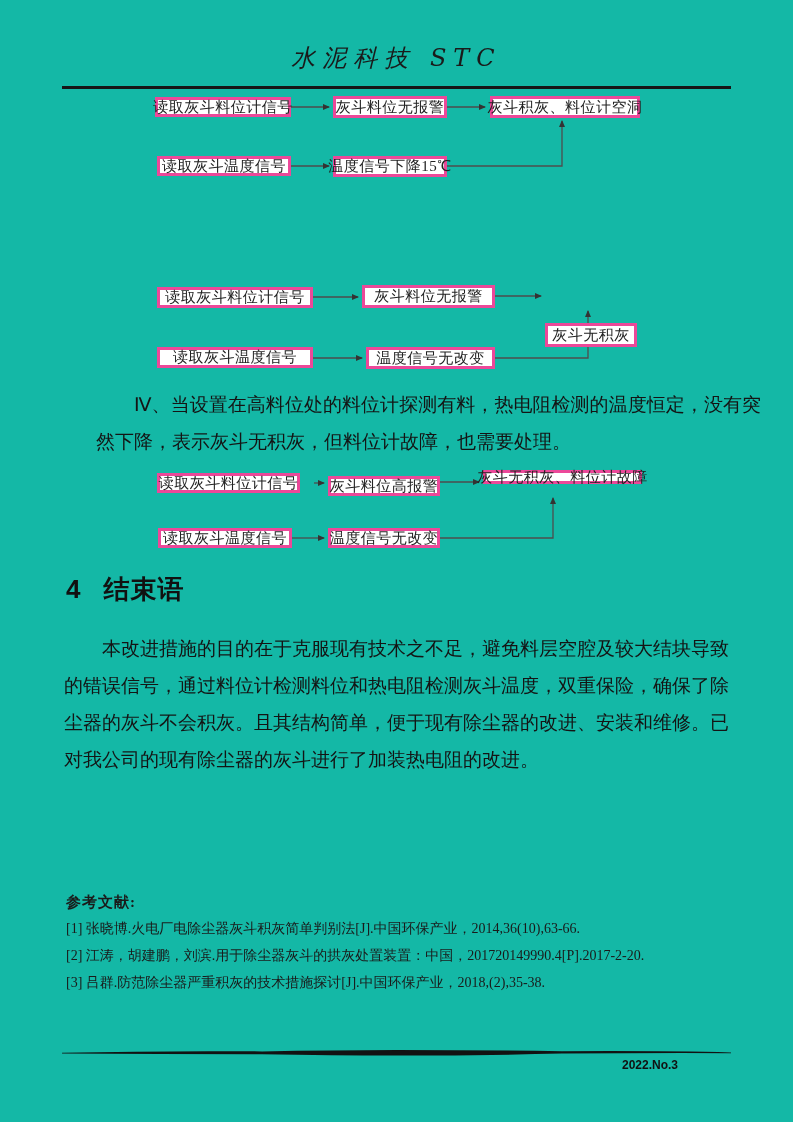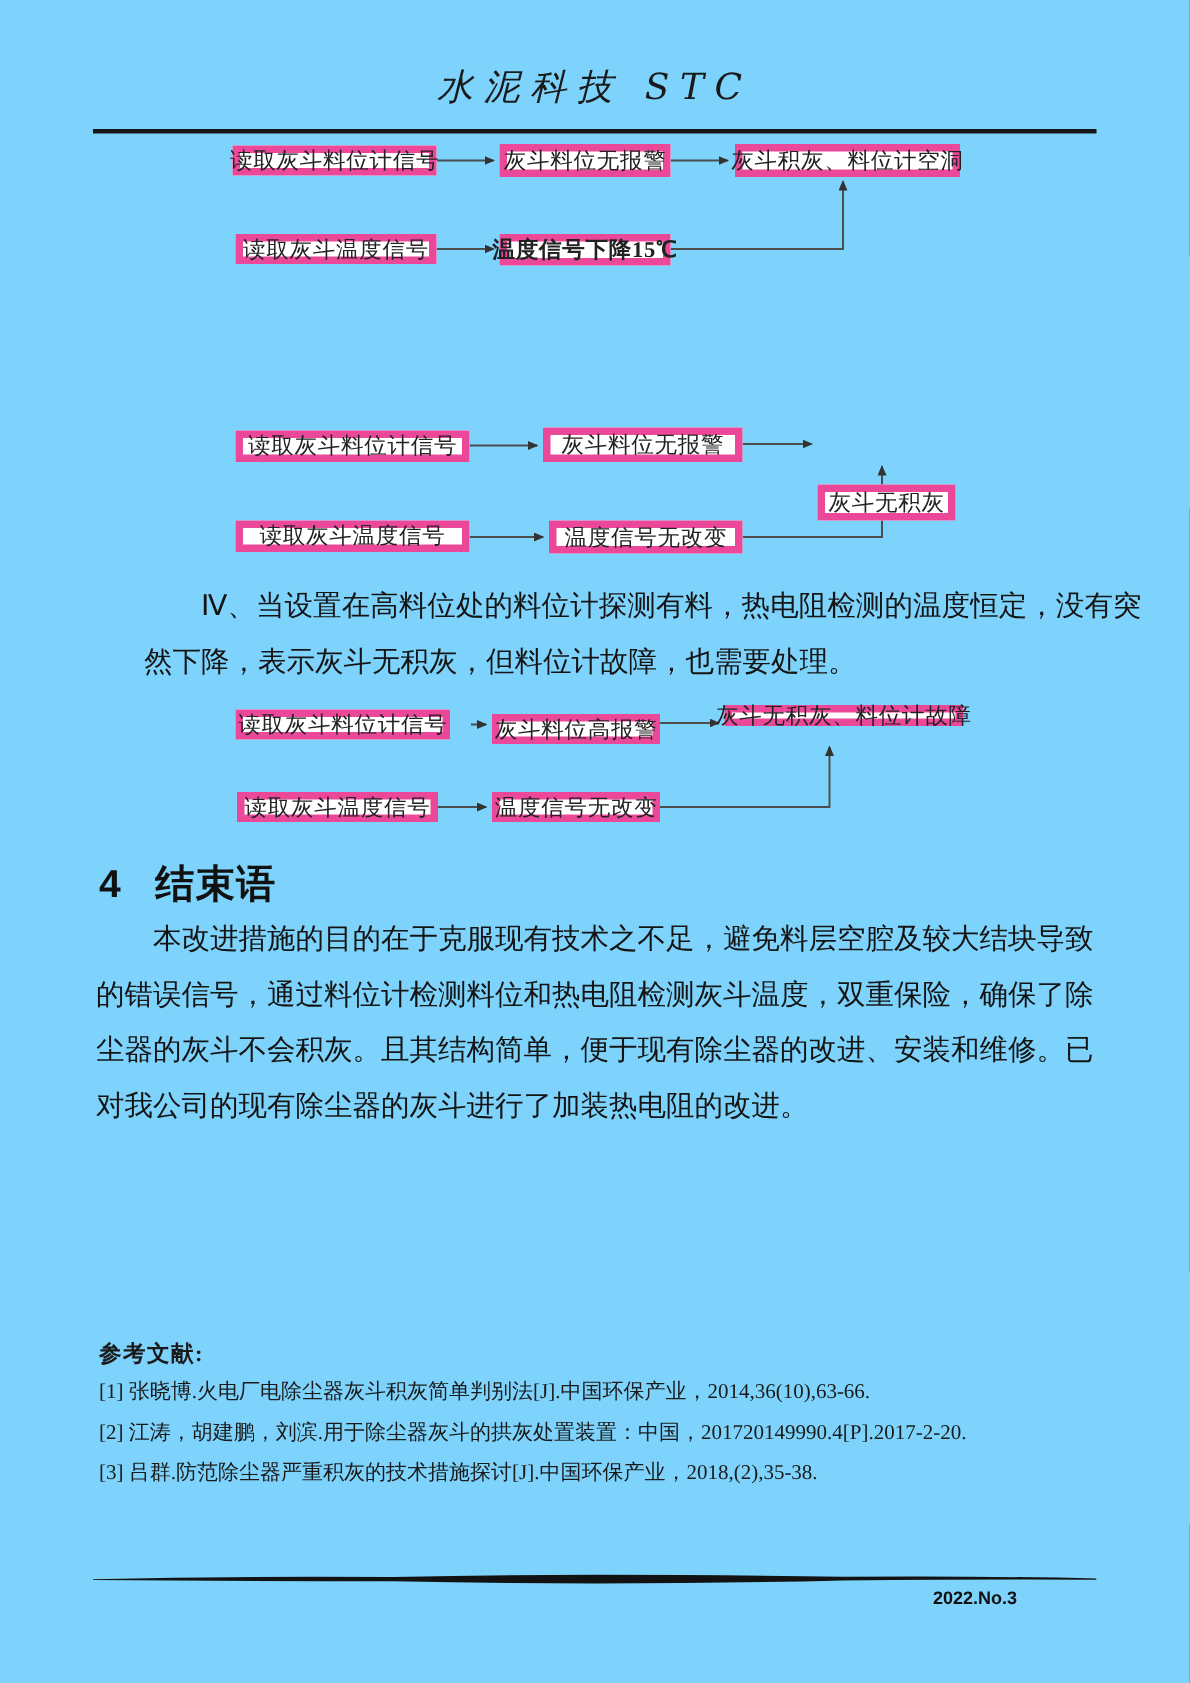--- a/index.html
+++ b/index.html
@@ -1,21 +1,21 @@
 <!DOCTYPE html>
 <html><head>
 <meta charset="utf-8">
 <style>
   html,body { margin:0; padding:0; background:#888; }
   .page {
     position: relative;
     width: 793px;
     height: 1122px;
     margin: 0 auto;
-    background: #7dd3fc;
+    background: #14b8a6;
     font-family: "Liberation Serif", serif;
     color: #111111;
     overflow: hidden;
   }
   
   .journal-title {
     position: absolute;
     top: 42px; left: 0; width: 793px;
     text-align: center;
     font-family: "DejaVu Serif", serif;
@@ -29,21 +29,21 @@
     top: 86px; left: 62px;
     width: 669px; height: 3px;
     background: #161616;
   }
   
   .flowchart { position: absolute; left: 0; width: 793px; height: 92px; }
   .fc-svg { position: absolute; left: 0; top: 0; width: 793px; height: 92px; }
   .fbox {
     position: absolute;
     box-sizing: border-box;
-    border: 5px solid #ec4899;
+    border: 3px solid #ec4899;
     background: #ffffff;
     display: flex;
     align-items: center;
     justify-content: center;
     font-size: 15px;
     white-space: nowrap;
     color: #222222;
     letter-spacing: 0.5px;
   }
   
@@ -122,21 +122,21 @@
       </defs>
       <line class="fc-line" x1="291" y1="13" x2="329" y2="13" marker-end="url(#a1)"></line>
       <line class="fc-line" x1="447" y1="13" x2="485" y2="13" marker-end="url(#a1)"></line>
       <line class="fc-line" x1="291" y1="72" x2="329" y2="72" marker-end="url(#a1)"></line>
       <polyline class="fc-line" points="447,72 562,72 562,27" marker-end="url(#a1)"></polyline>
     </svg>
     <div class="fbox" style="left:155px;top:3px;width:136px;height:20px;">读取灰斗料位计信号</div>
     <div class="fbox" style="left:333px;top:2px;width:114px;height:22px;">灰斗料位无报警</div>
     <div class="fbox" style="left:490px;top:2px;width:150px;height:22px;">灰斗积灰、料位计空洞</div>
     <div class="fbox" style="left:157px;top:62px;width:134px;height:20px;">读取灰斗温度信号</div>
-    <div class="fbox" style="left:333px;top:62px;width:114px;height:21px;font-weight:bold;">温度信号下降15℃</div>
+    <div class="fbox" style="left:333px;top:62px;width:114px;height:21px;">温度信号下降15℃</div>
   </div>
 
 
   <div class="flowchart" style="top:283px;">
     <svg class="fc-svg">
       <defs>
         <marker id="a2" markerWidth="8" markerHeight="8" refX="6" refY="3" orient="auto" markerUnits="userSpaceOnUse">
           <path d="M0,0 L7,3 L0,6 Z" fill="#333333"></path>
         </marker>
       </defs>
@@ -168,21 +168,21 @@
     </svg>
     <div class="fbox" style="left:157px;top:3px;width:143px;height:20px;">读取灰斗料位计信号</div>
     <div class="fbox" style="left:328px;top:6px;width:112px;height:20px;">灰斗料位高报警</div>
     <div class="fbox" style="left:483px;top:0px;width:159px;height:14px;">灰斗无积灰、料位计故障</div>
     <div class="fbox" style="left:158px;top:58px;width:134px;height:20px;">读取灰斗温度信号</div>
     <div class="fbox" style="left:328px;top:58px;width:112px;height:20px;">温度信号无改变</div>
   </div>
 
   <h2 class="section-heading"><span class="num">4</span><span>结束语</span></h2>
 
-  <p class="body-par" style="top:608px;">本改进措施的目的在于克服现有技术之不足，避免料层空腔及较大结块导致的错误信号，通过料位计检测料位和热电阻检测灰斗温度，双重保险，确保了除尘器的灰斗不会积灰。且其结构简单，便于现有除尘器的改进、安装和维修。已对我公司的现有除尘器的灰斗进行了加装热电阻的改进。</p>
+  <p class="body-par" style="top:630px;">本改进措施的目的在于克服现有技术之不足，避免料层空腔及较大结块导致的错误信号，通过料位计检测料位和热电阻检测灰斗温度，双重保险，确保了除尘器的灰斗不会积灰。且其结构简单，便于现有除尘器的改进、安装和维修。已对我公司的现有除尘器的灰斗进行了加装热电阻的改进。</p>
 
   <div class="refs-heading">参考文献:</div>
   <div class="ref-list">
     <div class="ref-item">[1] 张晓博.火电厂电除尘器灰斗积灰简单判别法[J].中国环保产业，2014,36(10),63-66.</div>
     <div class="ref-item">[2] 江涛，胡建鹏，刘滨.用于除尘器灰斗的拱灰处置装置：中国，201720149990.4[P].2017-2-20.</div>
     <div class="ref-item">[3] 吕群.防范除尘器严重积灰的技术措施探讨[J].中国环保产业，2018,(2),35-38.</div>
   </div>
 
   <svg class="footer-line-svg" viewBox="0 0 669 8" preserveAspectRatio="none">
     <path d="M0,3.8 Q100,1.6 200,2.4 Q270,0.9 335,0.9 Q420,0.9 500,2.2 Q600,1.6 669,3.4 L669,4.2 Q600,3.8 500,4.6 Q420,6.6 335,6.6 Q270,6.6 200,5.2 Q100,5.2 0,4.4 Z" fill="#121212"></path>

